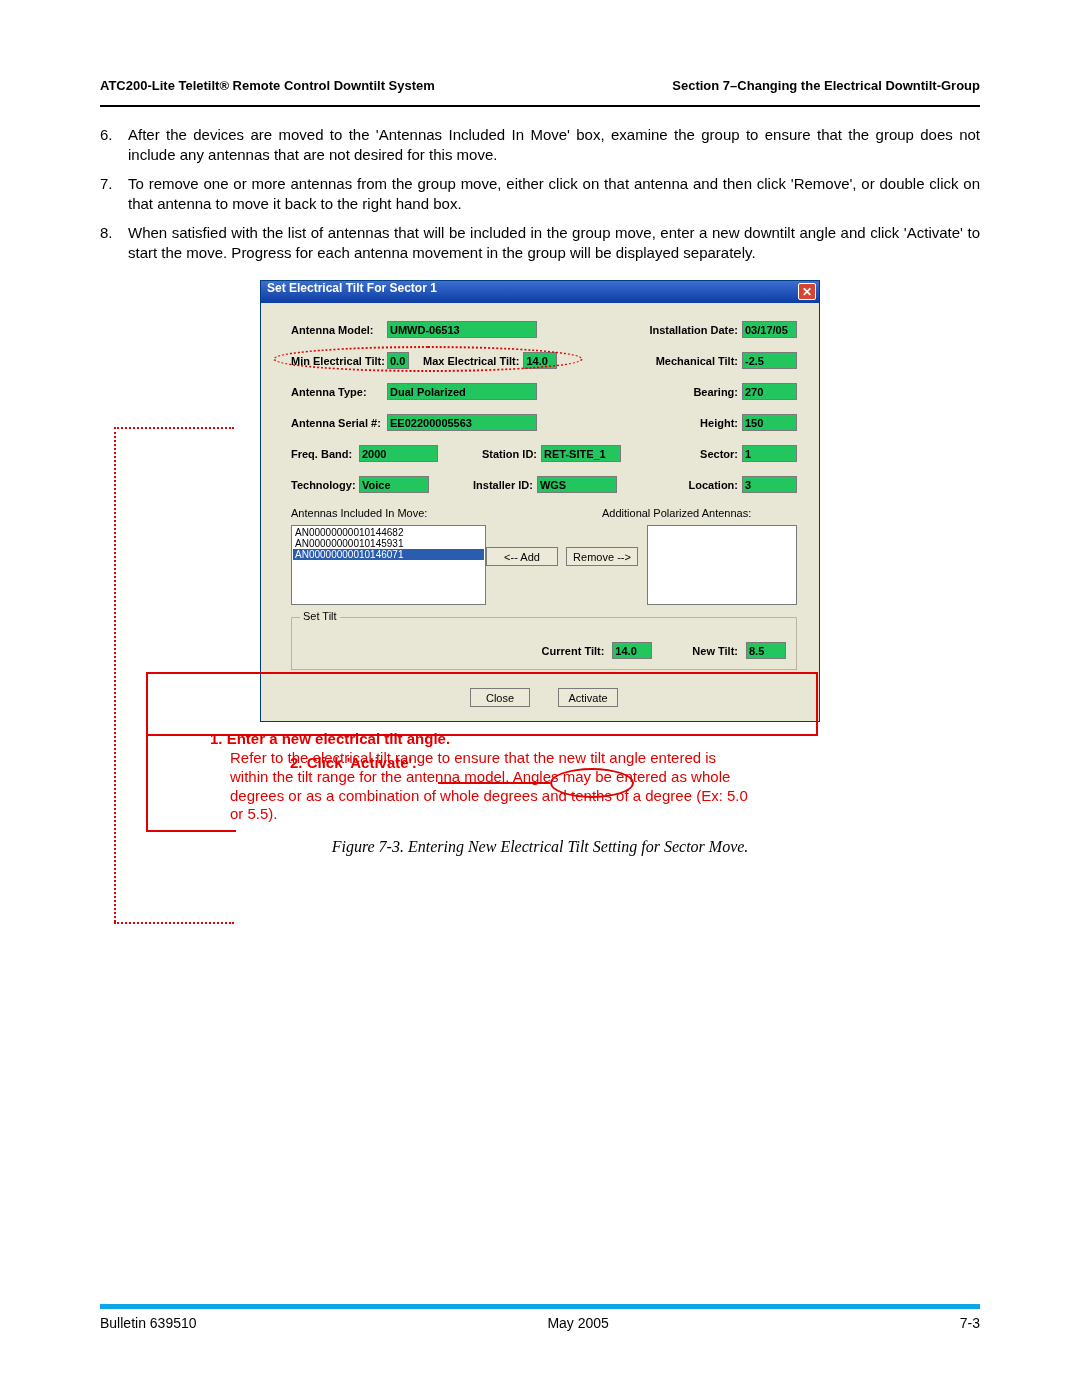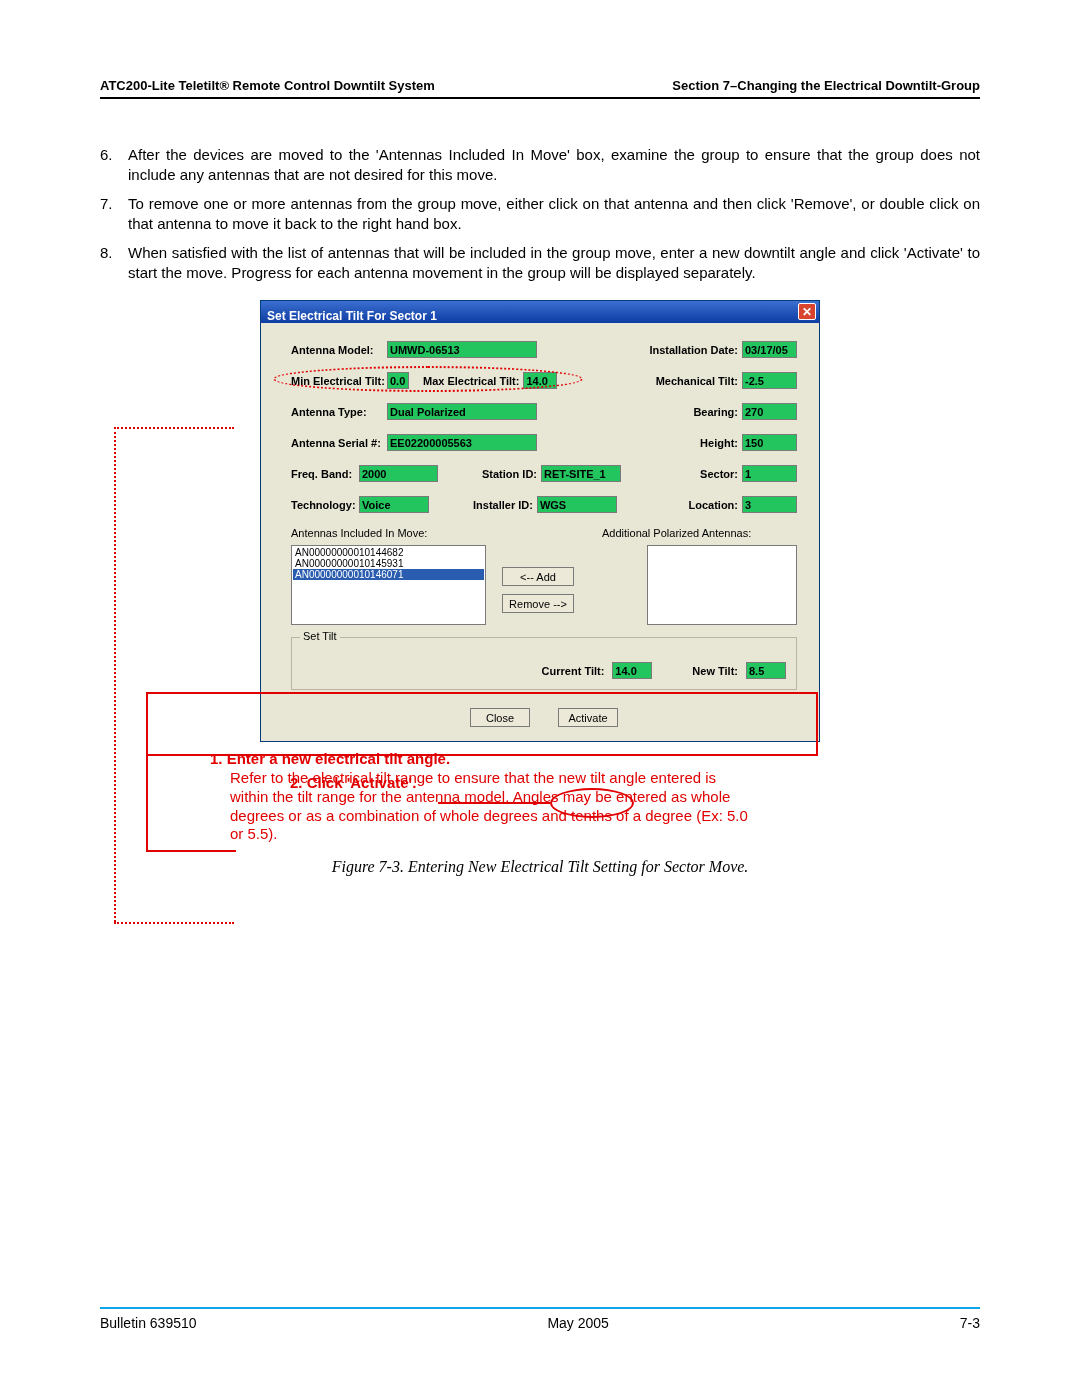--- a/index.html
+++ b/index.html
@@ -15,22 +15,22 @@
     height: 1397px;
     padding: 78px 100px 50px 100px;
     position: relative;
   }
   .hdr {
     display: flex;
     justify-content: space-between;
     font-size: 13px;
     font-weight: bold;
     border-bottom: 2px solid #000;
-    padding-bottom: 4px;
-    margin-bottom: 46px;
+    padding-bottom: 12px;
+    margin-bottom: 18px;
   }
   .ol { list-style: none; padding: 0; margin: 0; }
   .ol li { display: flex; margin-bottom: 10px; text-align: justify; line-height: 1.3; }
   .ol .num { width: 28px; flex-shrink: 0; }
   .ol .txt { flex: 1; }
 
   
   .shot-wrap { position: relative; width: 560px; margin: 18px auto 8px auto; }
 
   
@@ -43,21 +43,21 @@
     color: #000;
     position: relative;
   }
   .titlebar {
     height: 22px;
     background: linear-gradient(#3b6fd0, #0d3ca3);
     color: #fff;
     font-weight: bold;
     font-size: 12px;
     display: flex;
-    align-items: flex-end;
+    align-items: flex-start;
     padding-left: 6px;
     position: relative;
   }
   .closebox {
     position: absolute; right: 3px; top: 2px;
     width: 18px; height: 17px;
     background: #d9442e;
     border: 1px solid #fff;
     border-radius: 2px;
     color: #fff;
@@ -82,21 +82,21 @@
   .listbox {
     width: 195px; height: 80px;
     background: #fff;
     border: 1px solid #7a7a7a;
     font-size: 10px;
     padding: 1px;
     overflow: hidden;
   }
   .listbox .item { padding: 0 2px; white-space: nowrap; }
   .listbox .sel { background: #2a5db0; color: #fff; }
-  .btncol { display: flex; flex-direction: column; gap: 8px; margin-top: 22px; margin-left: 16px; }
+  .btncol { display: flex; gap: 8px; margin-top: 22px; }
   .wbtn {
     border: 1px solid #7a7a7a;
     background: #ece9d8;
     font-size: 11px;
     height: 19px;
     width: 72px;
     display: flex; align-items: center; justify-content: center;
   }
   .group {
     border: 1px solid #b8b5a2;
@@ -179,21 +179,21 @@
   .conn-h { position:absolute; border-top:2px solid #e10000; }
 
   
   .ftr {
     position: absolute;
     left: 100px; right: 100px;
     bottom: 66px;
     display: flex;
     justify-content: space-between;
     font-size: 14px;
-    border-top: 2px solid #0ea5e9;
+    border-top: 5px solid #0ea5e9;
     padding-top: 6px;
   }
 </style>
 </head>
 <body>
 
 <div class="page">
 
   <div class="hdr">
     <span>ATC200-Lite Teletilt® Remote Control Downtilt System</span>

